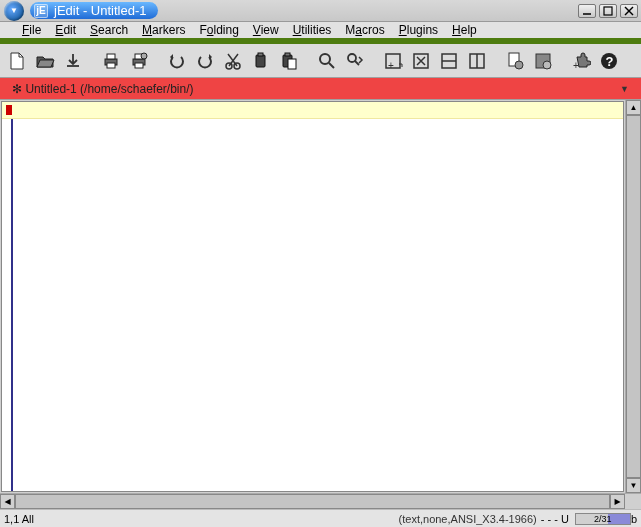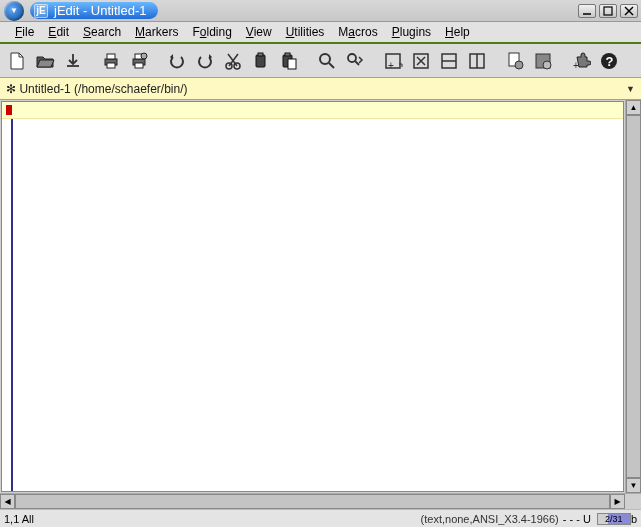--- a/index.html
+++ b/index.html
@@ -9,32 +9,32 @@
   .titlebar { height: 22px; background: linear-gradient(#d8d8d8,#c8c8c8); display: flex; align-items: center; border-bottom: 1px solid #999; }
   .tb-arrow { width: 20px; height: 20px; margin-left: 4px; background: radial-gradient(circle at 40% 40%, #6af, #159 80%); border-radius: 50%; display:flex; align-items:center; justify-content:center; color:#fff; font-size:8px; box-shadow: inset -1px -1px 2px rgba(0,0,0,.3), inset 1px 1px 2px rgba(255,255,255,.5);}
   .tb-title-pill { margin-left: 6px; height: 17px; background: linear-gradient(#6ab8ff,#1f6bd6); border-radius: 9px; display:flex; align-items:center; padding: 0 12px 0 4px; gap:6px; }
   .tb-appicon { width: 14px; height: 14px; background: #fff3; border:1px solid #fff8; border-radius:2px; display:flex; align-items:center; justify-content:center; color:#fff; font-size:10px; font-weight:bold;}
   .tb-title { color:#fff; font-size:13px; }
   .tb-spacer { flex:1; }
   .tb-btn { width:18px; height:14px; margin-right:3px; background:linear-gradient(#f0f0f0,#c8c8c8); border:1px solid #777; border-radius:2px; display:flex; align-items:center; justify-content:center; font-size:10px; color:#222; }
   .tb-btn svg { width:10px; height:10px; }
 
   
-  .menubar { height: 22px; background: #e2e2e2; border-bottom:2px solid #4d7c0f; display:flex; align-items:center; padding: 0 15px; gap: 14px; font-size:12px; color:#000; }
+  .menubar { height: 22px; background: #e2e2e2; border-bottom:6px solid #4d7c0f; display:flex; align-items:center; padding: 0 22px; gap: 14px; font-size:12px; color:#000; }
   .menubar span { cursor:default; }
   .menubar span .ul { text-decoration: underline; }
 
   
   .toolbar { height: 34px; background:#dcdcdc; border-bottom:1px solid #a0a0a0; display:flex; align-items:center; padding:0 4px; gap:2px;}
   .tbsep { width:8px; }
   .tbtn { width:26px; height:26px; display:flex; align-items:center; justify-content:center; border:1px solid transparent; border-radius:3px;}
   .tbtn svg { width:20px; height:20px; }
 
   
-  .buffertab { height: 22px; background:#fef9c3; border-bottom:1px solid #a0a0a0; display:flex; align-items:center; padding:0 6px; color:#222; font-size:12px; justify-content:space-between;}
+  .buffertab { height: 22px; background:#ef4444; border-bottom:1px solid #a0a0a0; display:flex; align-items:center; padding:0 12px; color:#222; font-size:12px; justify-content:space-between;}
   .buffertab .drop { font-size:9px; color:#333; }
 
   
   .editor-wrap { position:relative; height: calc(527px - 22px - 22px - 34px - 22px - 16px - 18px); background:#d0d0d0; display:flex; }
   .editor-inner { flex:1; margin:1px; background:#fff; border:1px solid #888; display:flex; flex-direction:column; overflow:hidden;}
   .gutterline { height: 17px; background:#ffffcc; border-bottom:1px solid #f0e8a0; display:flex; align-items:center;}
   .gutter-mark { width:6px; height:10px; margin-left:4px; background:#c00; }
   .textarea { flex:1; background:#fff; border-left: 2px solid #30308a; margin-left:9px; position:relative;}
   
   .vscroll { width:16px; background:#dcdcdc; border-left:1px solid #aaa; display:flex; flex-direction:column;}
@@ -45,21 +45,21 @@
   .hscroll { height:16px; background:#dcdcdc; border-top:1px solid #aaa; display:flex;}
   .hscroll .track { flex:1; background:#dcdcdc; position:relative;}
   .hscroll .thumb { position:absolute; left:0; top:0; bottom:0; width:100%; background:#c4c4c4; border:1px solid #888;}
   .hscroll-corner{ width:16px; background:#d0d0d0;}
 
   
   .statusbar { height:18px; background:#e4e4e4; border-top:1px solid #bbb; display:flex; align-items:center; font-size:11px; padding:0 4px; color:#000; }
   .statusbar .left { flex:1;}
   .statusbar .mode { color:#333; }
   .statusbar .mem { margin-left:6px; display:flex; align-items:center; gap:0;}
-  .statusbar .membar { width:34px; height:12px; background:#d0d0d0; border:1px solid #888; position:relative; font-size:9px; display:flex; align-items:center; justify-content:center; color:#000;}
+  .statusbar .membar { width:56px; height:12px; background:#d0d0d0; border:1px solid #888; position:relative; font-size:9px; display:flex; align-items:center; justify-content:center; color:#000;}
   .statusbar .membar .fill { position:absolute; right:0; top:0; bottom:0; width:22px; background:#8a8ad8;}
   .statusbar .membar .lbl { position:relative; z-index:1;}
 </style>
 </head>
 <body>
 
 <div class="titlebar">
   <div class="tb-arrow">▼</div>
   <div class="tb-title-pill">
     <div class="tb-appicon">jE</div>

